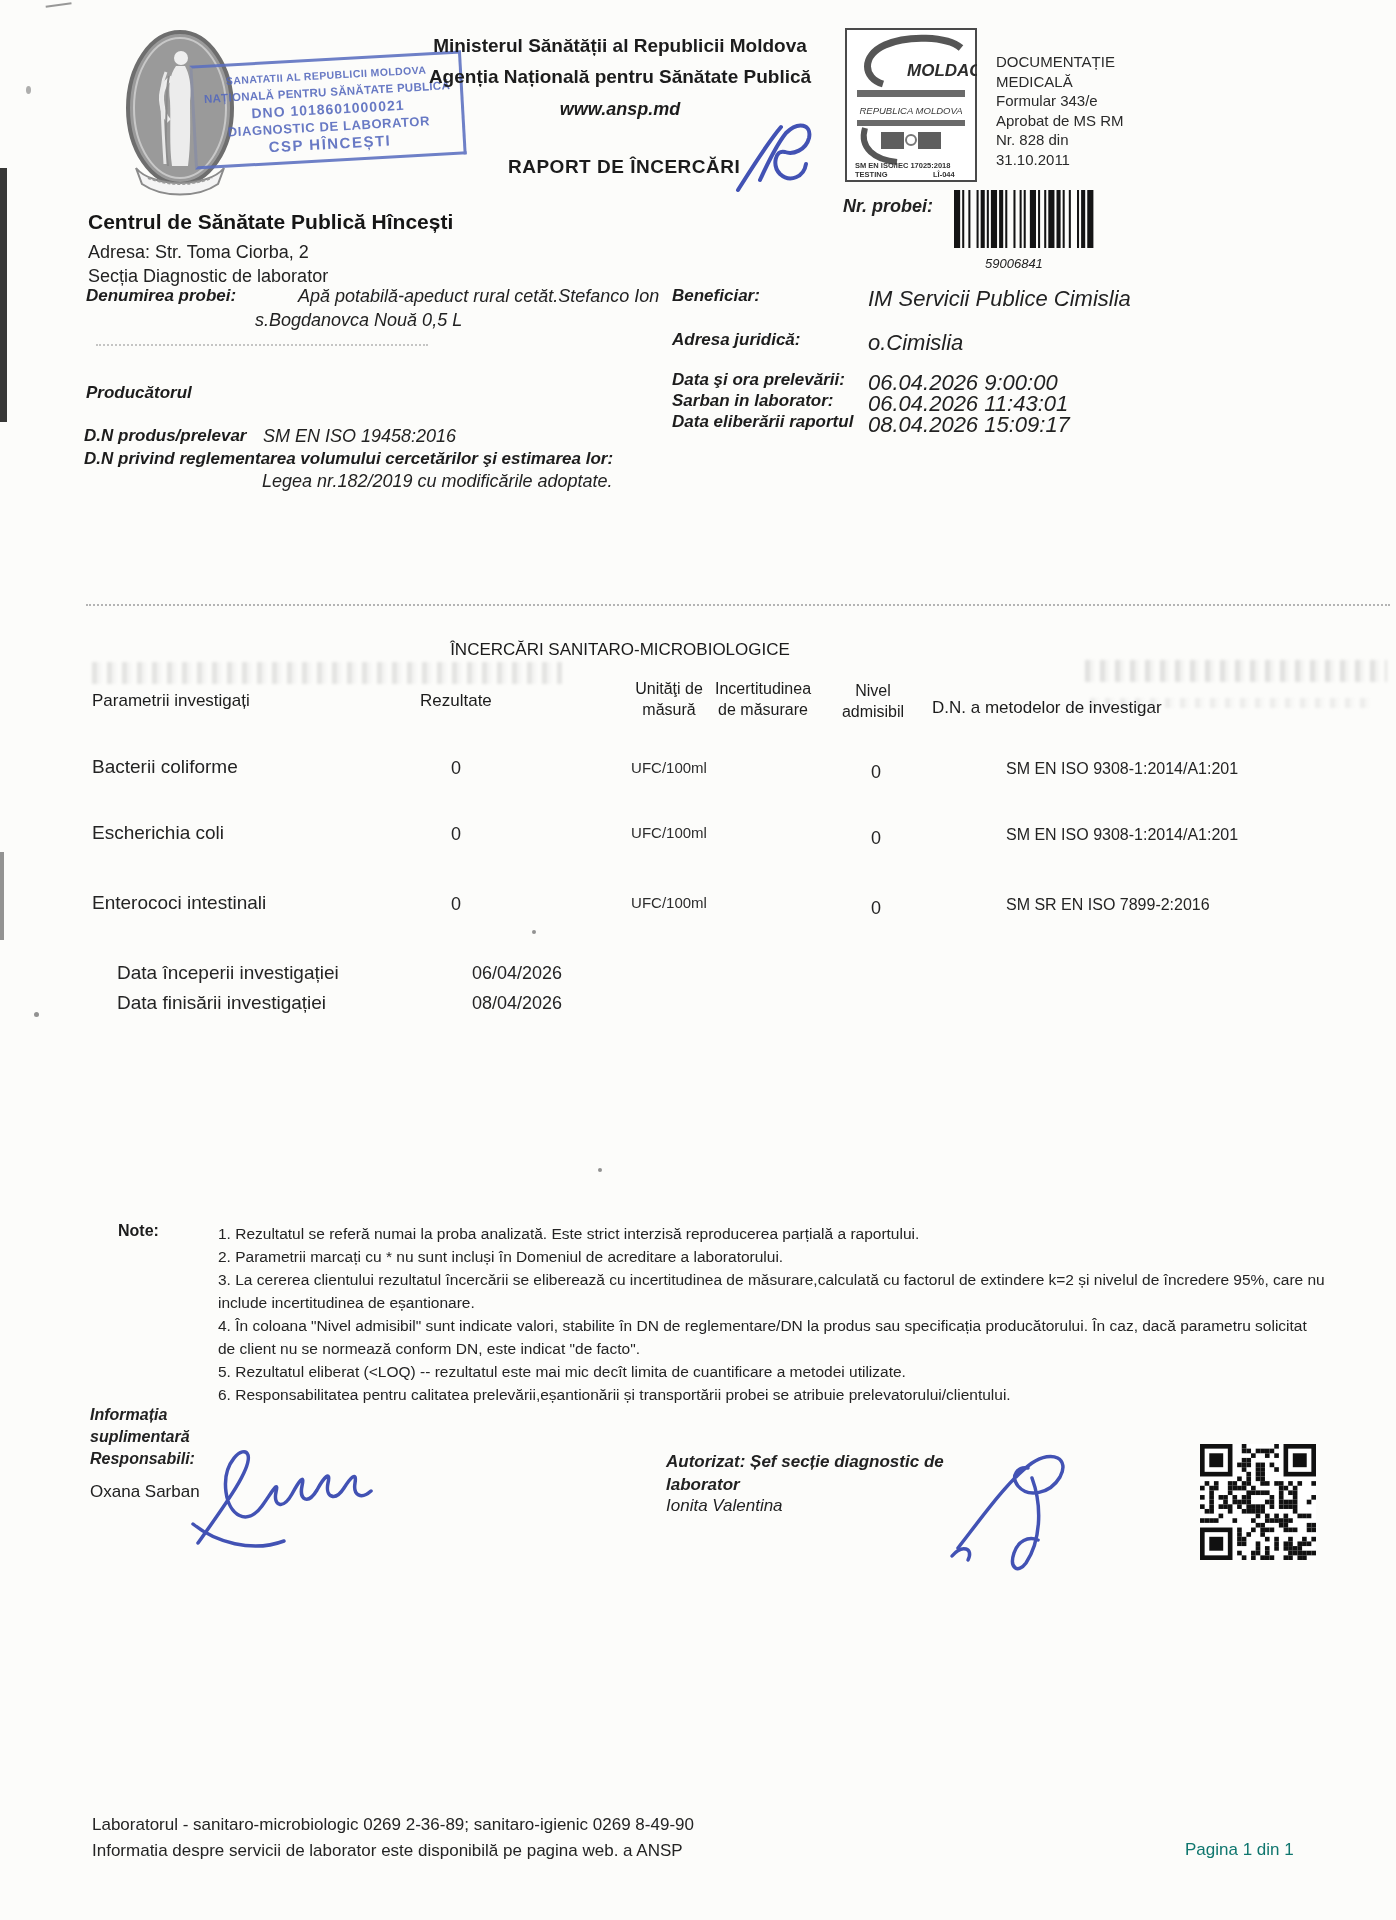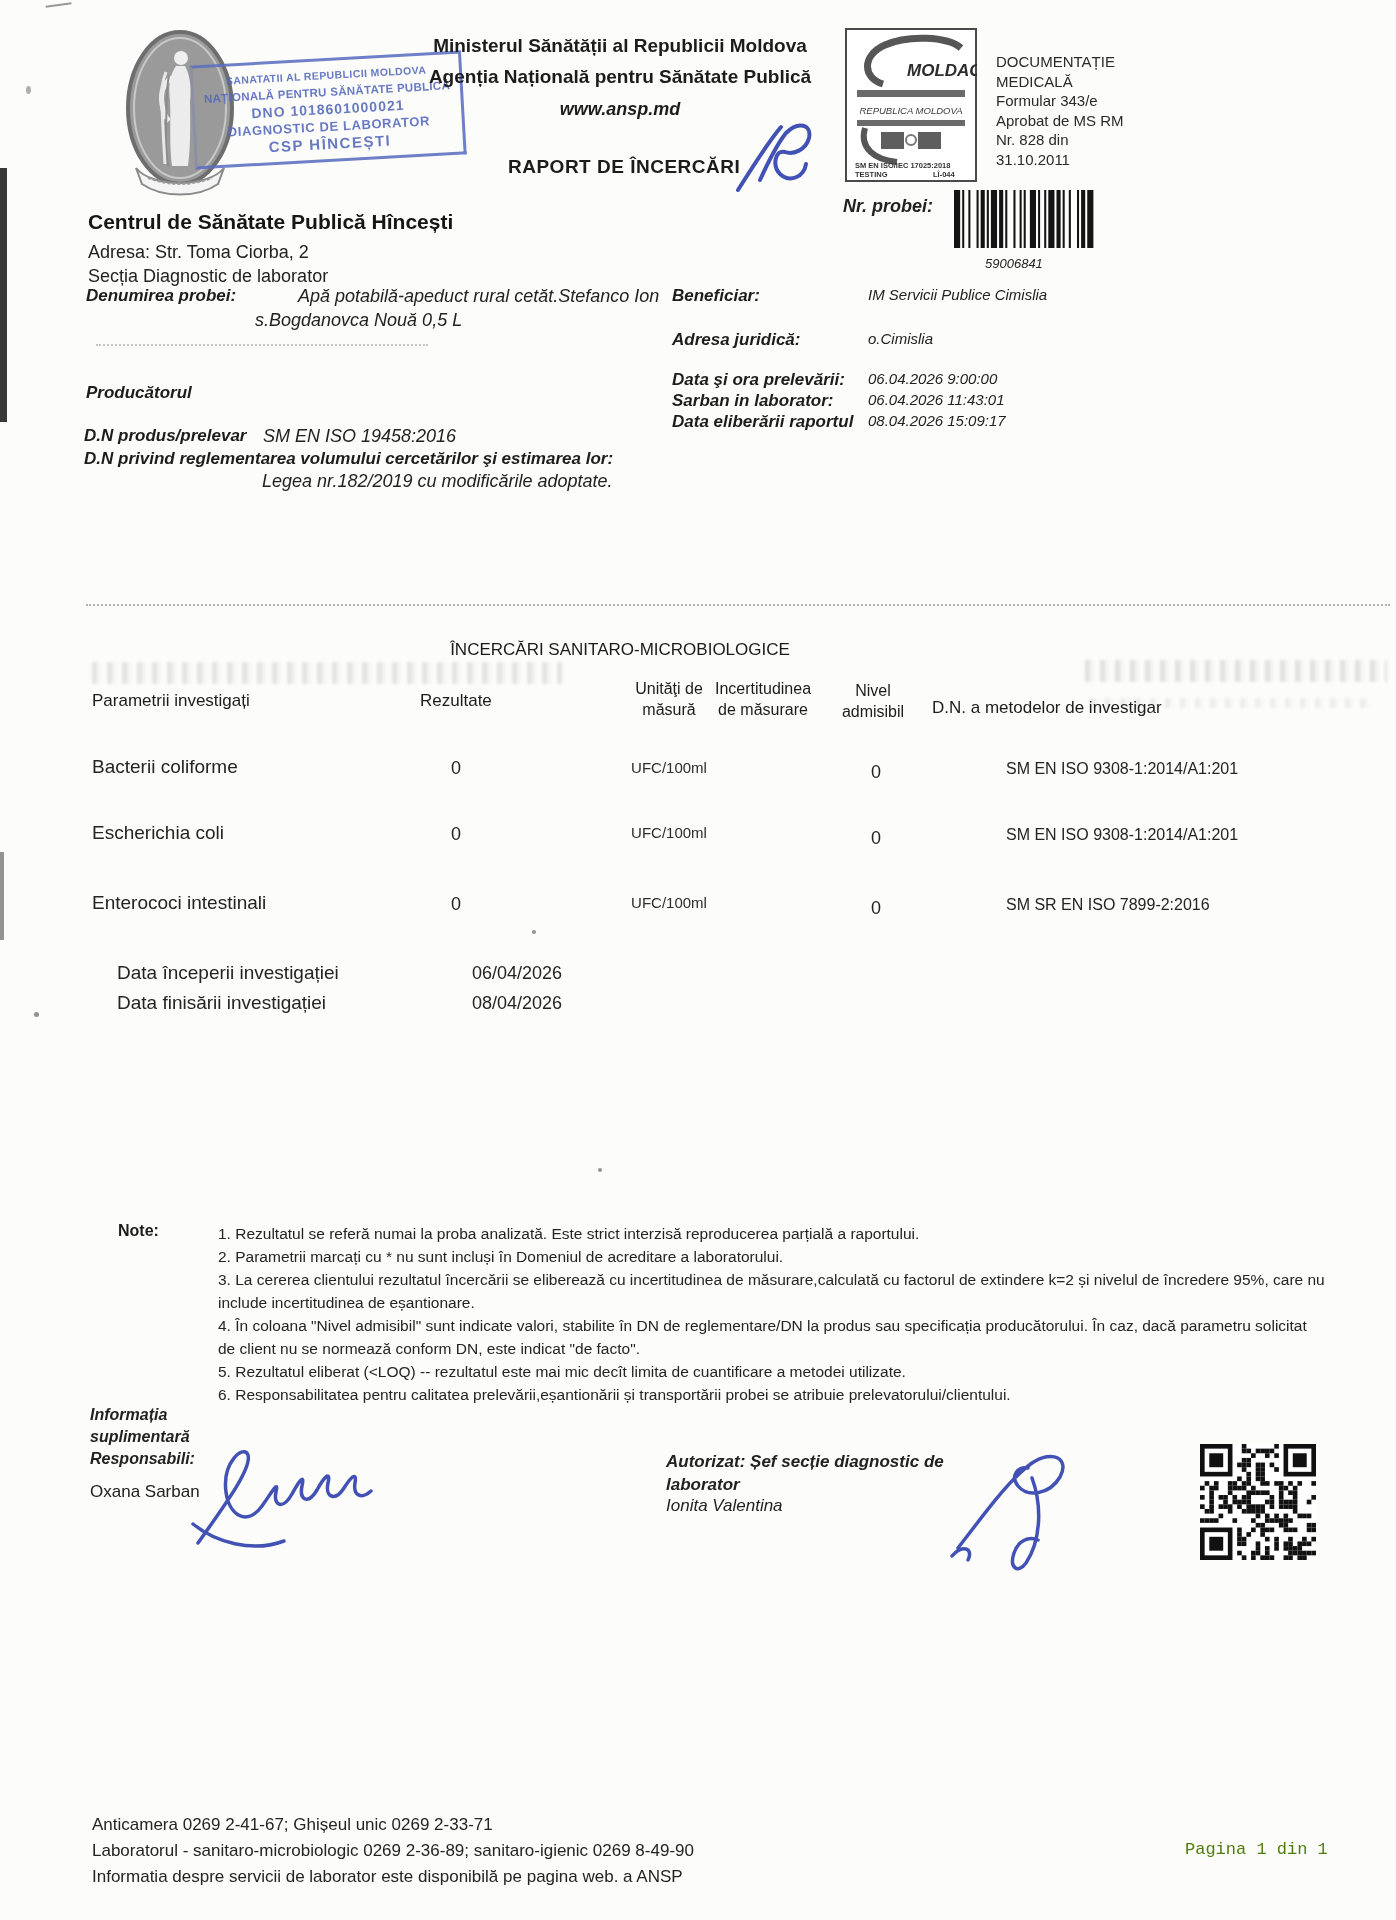--- a/index.html
+++ b/index.html
@@ -30,42 +30,42 @@
   .st2{font-size:11.5px;font-weight:bold;letter-spacing:.3px;}
   .st3{font-size:14px;font-weight:bold;letter-spacing:1px;}
   .st4{font-size:13px;font-weight:bold;letter-spacing:.6px;}
   .st5{font-size:15px;font-weight:bold;letter-spacing:1.5px;}
   
   .issuer-name{left:88px;top:210px;font-size:21px;color:#161616;}
   .issuer-addr{left:88px;top:242px;font-size:18px;}
   .issuer-dept{left:88px;top:266px;font-size:18px;}
   
   .lbl{font-size:17px;font-weight:bold;font-style:italic;color:#1d1d1d;}
-  .val{font-size:15px;font-style:italic;color:#222;}
+  .val{font-size:22px;font-style:italic;color:#222;}
   .val18{font-size:18px;font-style:italic;color:#222;}
   
   .tbl-title{left:0;top:640px;width:1240px;text-align:center;font-size:17px;color:#1a1a1a;}
   .colhead{font-size:16px;color:#1c1c1c;line-height:21px;}
   .param{font-size:19px;color:#242424;}
   .result{font-size:18px;color:#242424;}
   .unit{font-size:15px;color:#2c2c2c;}
   .method{font-size:16px;color:#242424;}
   .datelbl{font-size:19px;color:#242424;}
   .dateval{font-size:18px;color:#242424;}
   
   .note-label{left:118px;top:1222px;font-size:16px;color:#1c1c1c;}
   .notes{left:218px;top:1222px;width:1108px;font-size:15.5px;line-height:23px;color:#242424;}
   
   .supl{left:90px;top:1404px;font-size:16px;line-height:22px;}
   .resp-name{left:90px;top:1482px;font-size:17px;}
   .autorizat{left:666px;top:1450px;width:330px;font-size:17px;line-height:23px;}
   .ionita{left:666px;top:1496px;font-size:17px;}
   
   .footer{left:92px;top:1812px;font-size:17px;line-height:26px;color:#242424;}
-  .pagenum{left:1185px;top:1840px;font-size:17px;color:#4d7c0f;font-family:Liberation Mono, monospace;}
+  .pagenum{left:1185px;top:1840px;font-size:17px;color:#0f766e;}
   
   .ghost{background:repeating-linear-gradient(90deg,rgba(110,110,110,.55) 0 5px,rgba(160,160,160,.25) 5px 9px,transparent 9px 15px);filter:blur(1.6px);}
   .dash-line{border-top:2px dotted #8f8f8f;opacity:.65;}
   .edge-mark{background:#161616;filter:blur(.7px);}
   .speck{background:#3a3a3a;border-radius:50%;opacity:.55;}
   .ink{stroke:#4252b4;fill:none;stroke-linecap:round;stroke-linejoin:round;}
 </style>
 </head>
 <body>
 
@@ -467,19 +467,18 @@
       <rect x="9.28" y="9.28" width="13.919999999999998" height="13.919999999999998" fill="#111"></rect>
       <rect x="83.52" y="0" width="32.48" height="32.48" fill="#111"></rect>
       <rect x="88.16" y="4.64" width="23.2" height="23.2" fill="#fff"></rect>
       <rect x="92.8" y="9.28" width="13.919999999999998" height="13.919999999999998" fill="#111"></rect>
       <rect x="0" y="83.52" width="32.48" height="32.48" fill="#111"></rect>
       <rect x="4.64" y="88.16" width="23.2" height="23.2" fill="#fff"></rect>
       <rect x="9.28" y="92.8" width="13.919999999999998" height="13.919999999999998" fill="#111"></rect>
     </svg>
 
   <div class="abs footer">
-    <div>Anticamera 0269 2-41-67; Ghișeul unic 0269 2-33-71</div>
     <div>Laboratorul - sanitaro-microbiologic 0269 2-36-89; sanitaro-igienic 0269 8-49-90</div>
     <div>Informatia despre servicii de laborator este disponibilă pe pagina web. a ANSP</div>
   </div>
   <div class="abs pagenum">Pagina 1 din 1</div>
 
 </div>
 
 </body></html>

